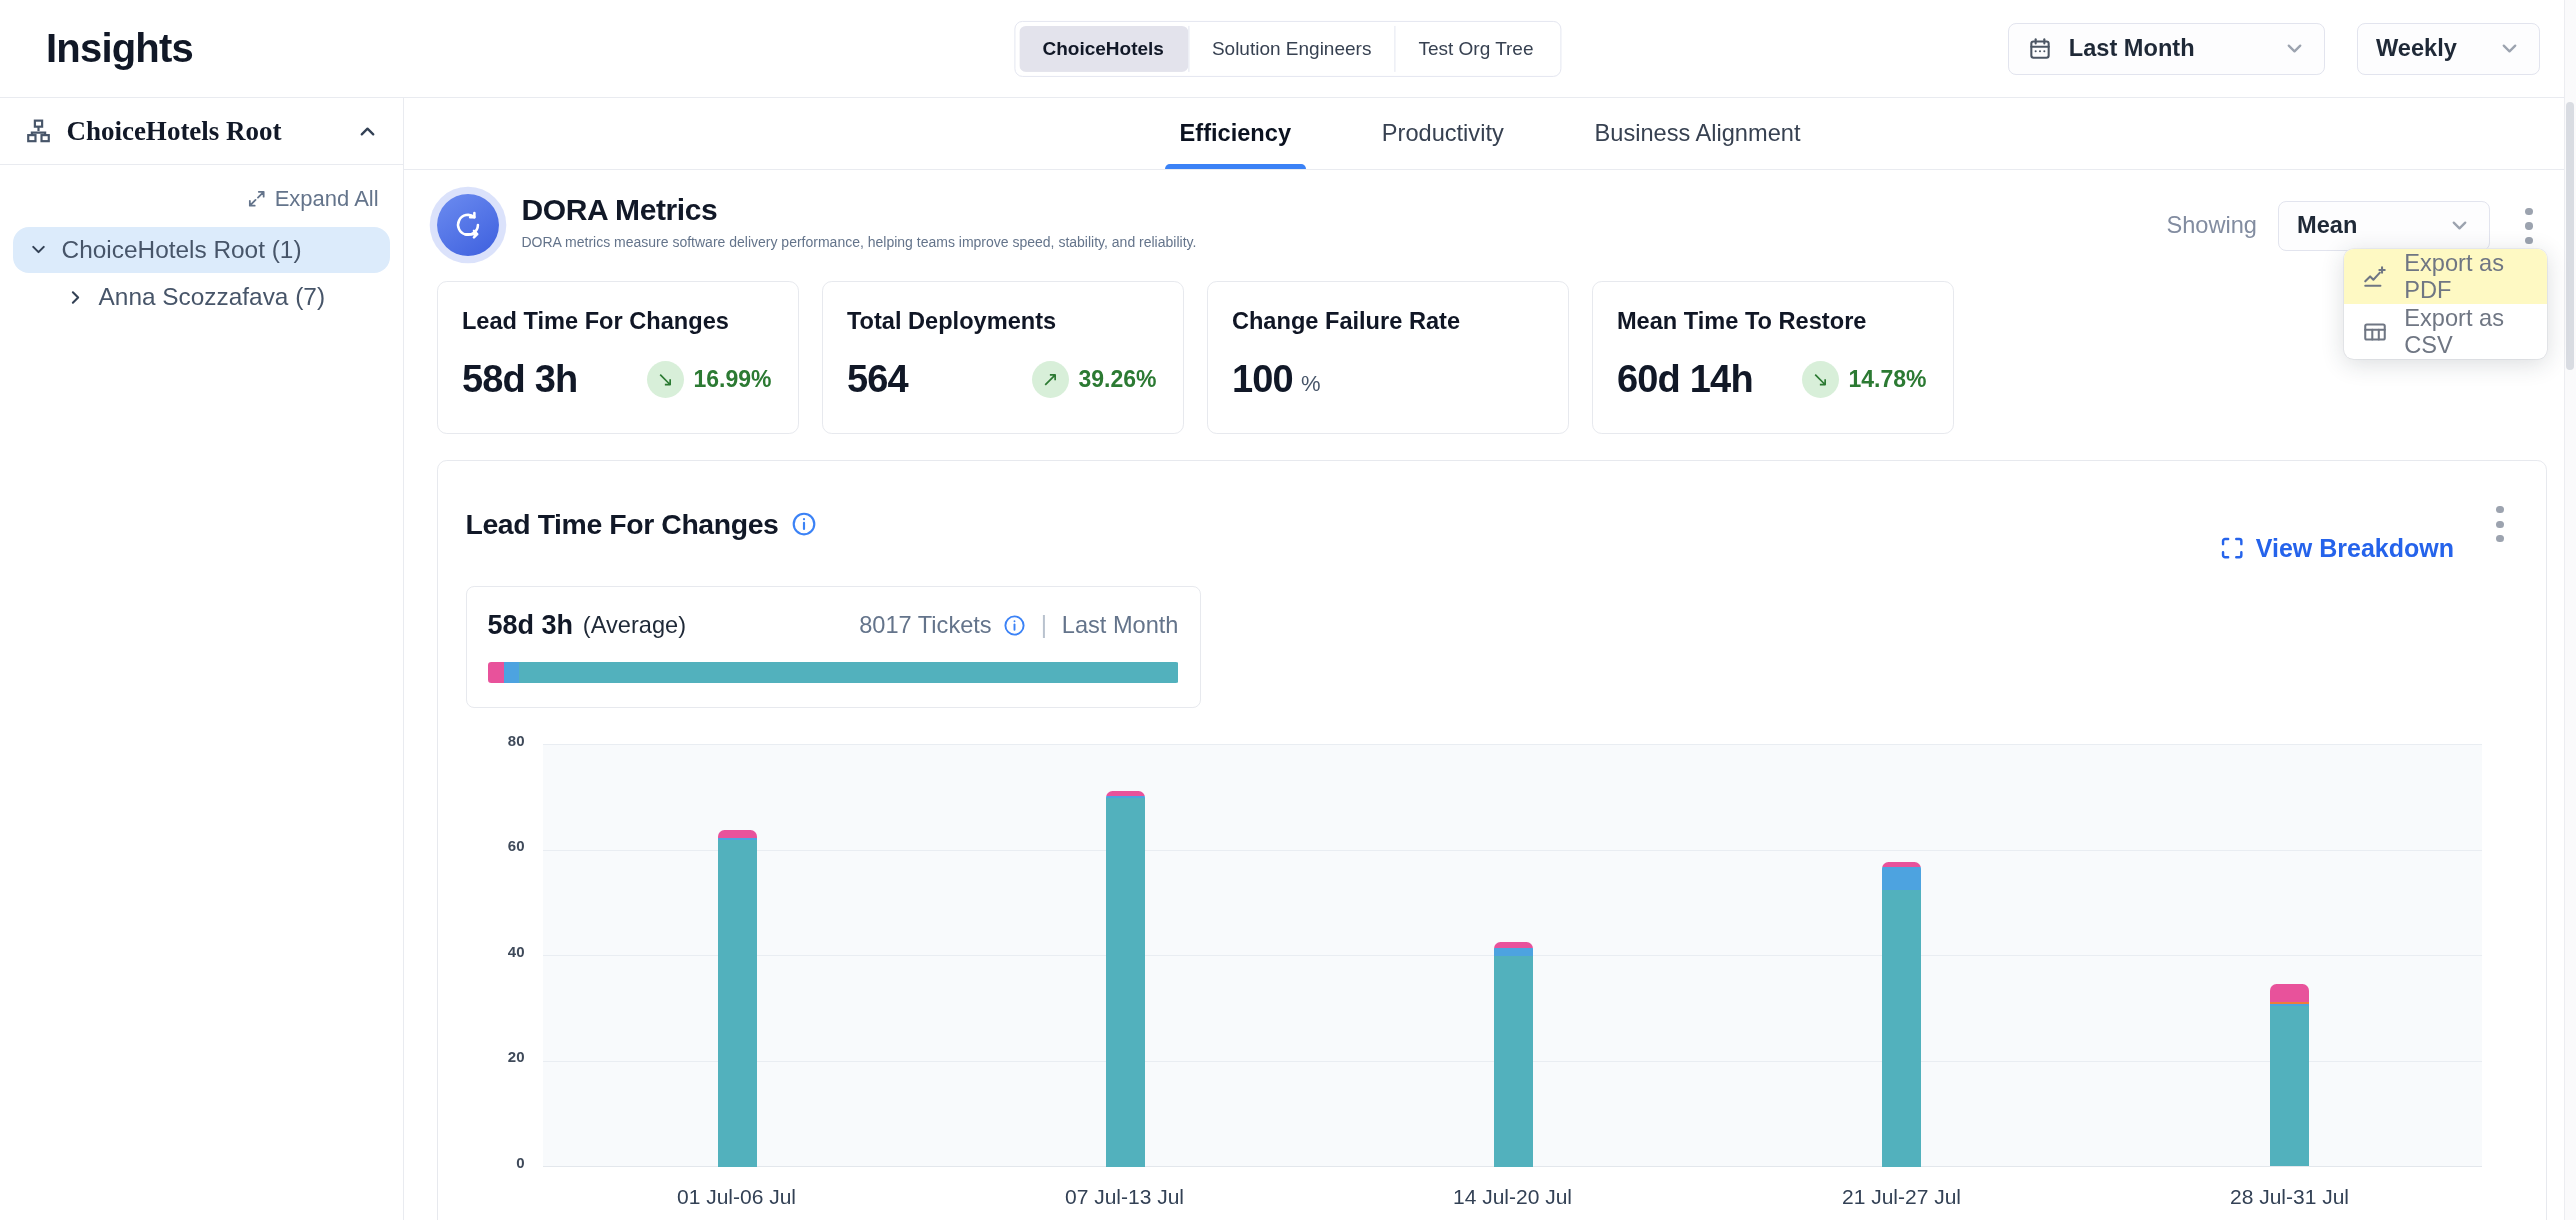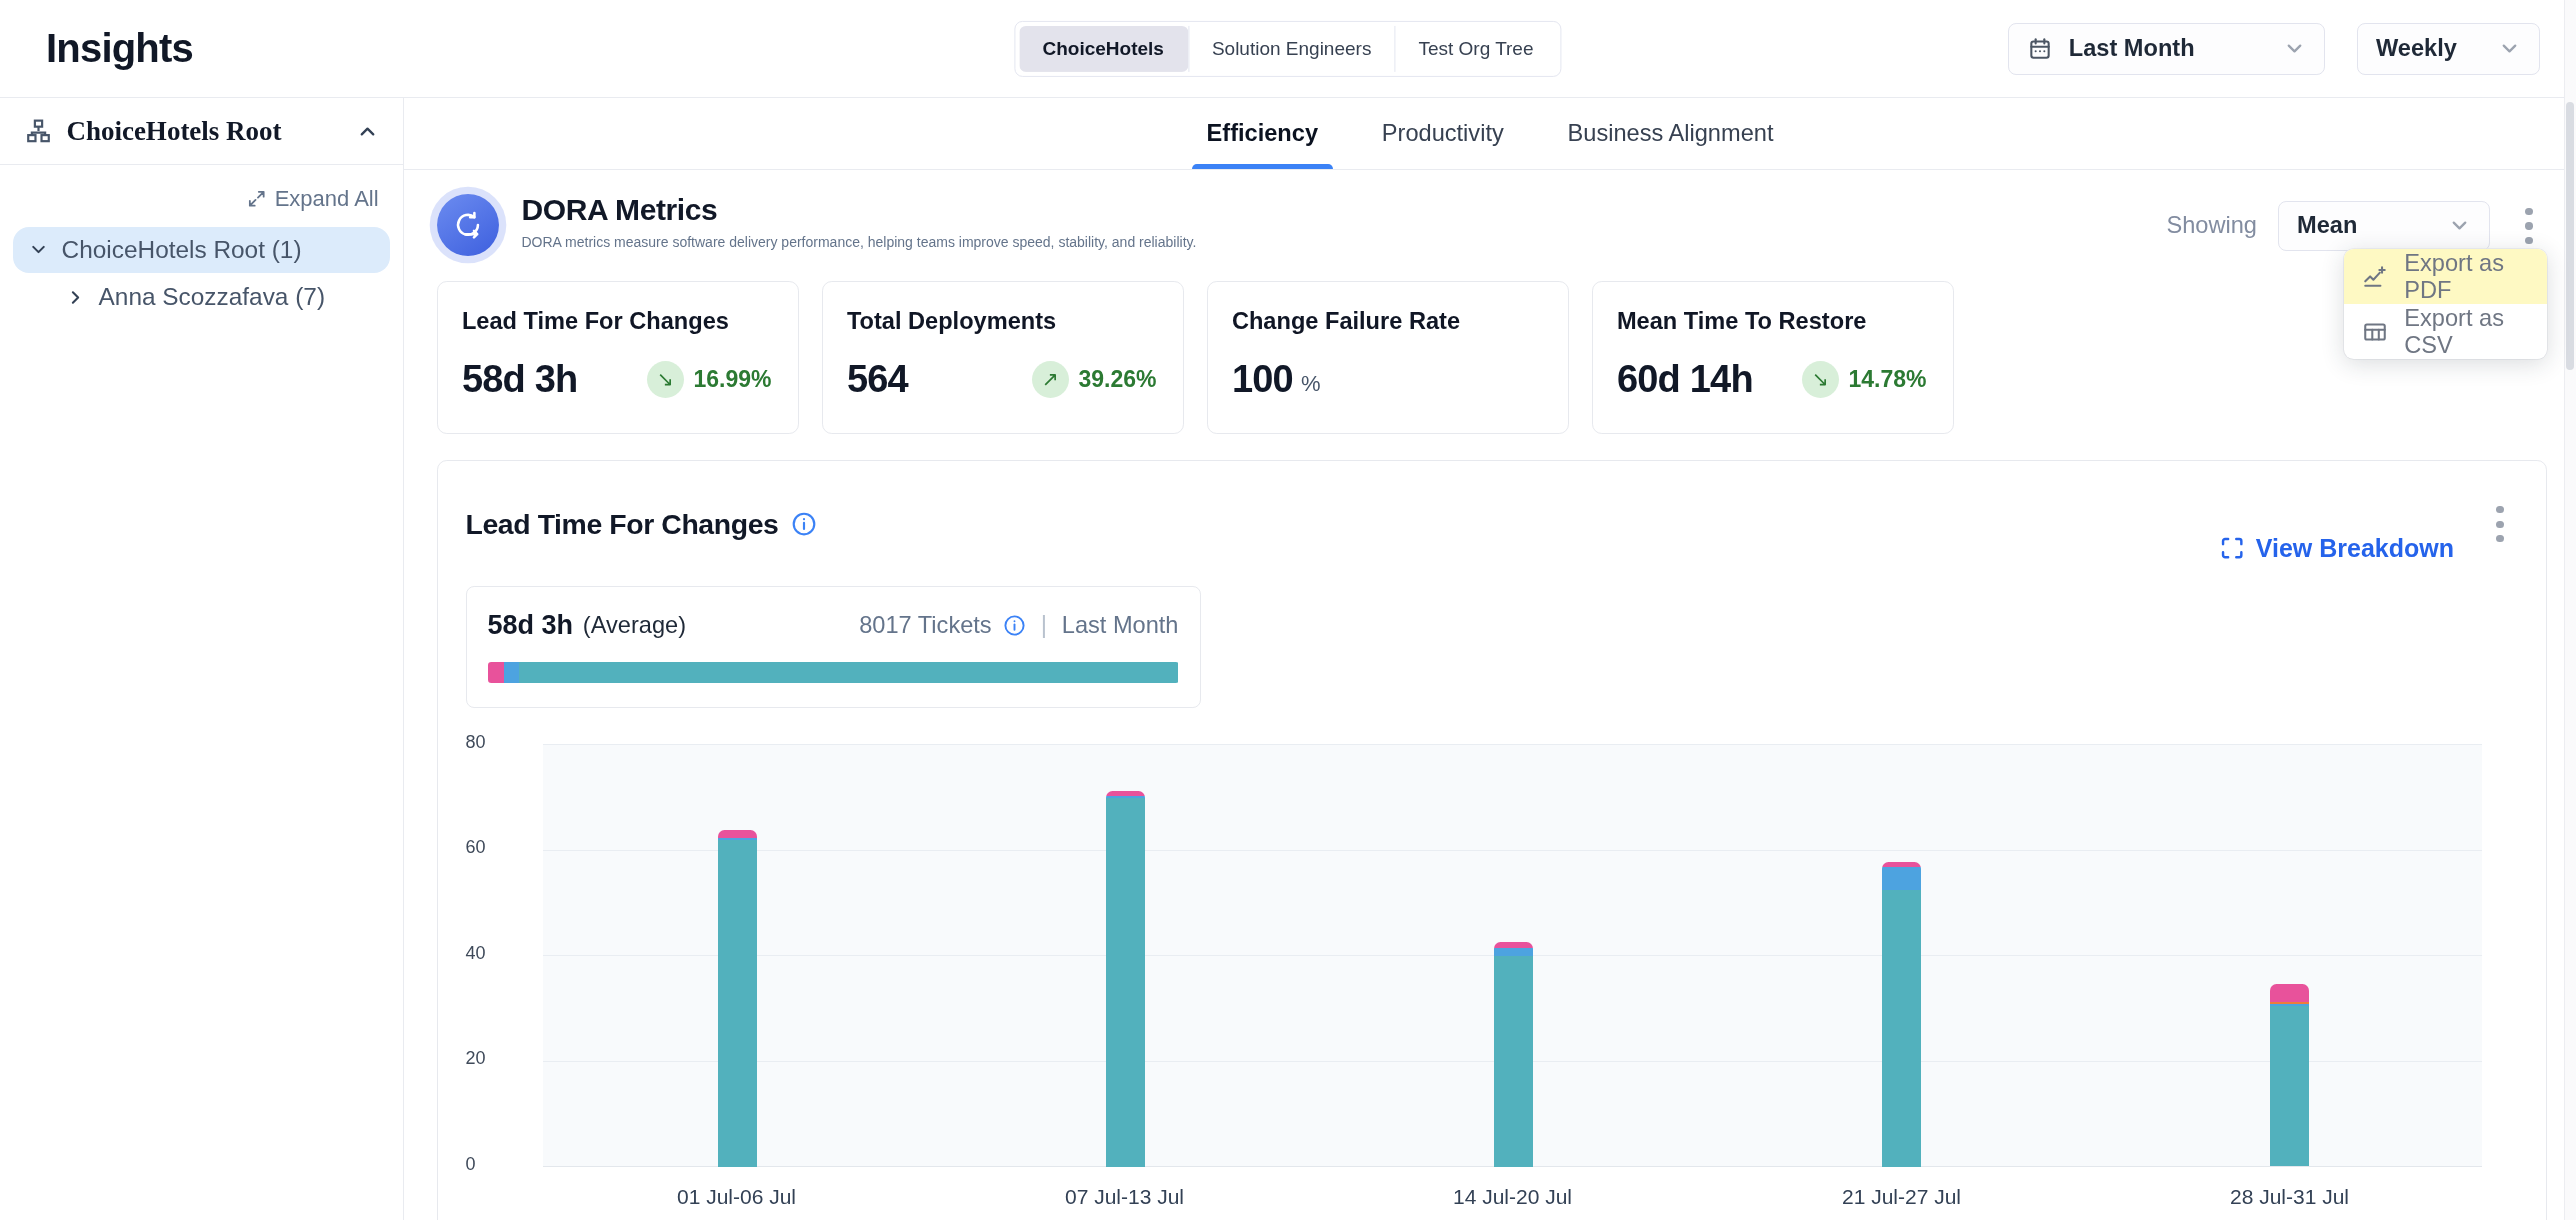--- a/index.html
+++ b/index.html
@@ -44,21 +44,21 @@
                 color:#64748B; font-size:22px; cursor:pointer; }
   .tree { margin:14.6px 13px 0; }
   .tree-row { display:flex; align-items:center; gap:13px; height:46px; padding:0 14.6px;
               border-radius:6.5px; font-size:24.4px; color:#475569; cursor:pointer; }
   .tree-row.selected { background:#DCEBFB;border-radius:16px; }
   .tree-row.child { margin-left:37px; margin-top:1.6px; }
 
   
   main { flex:1; position:relative; min-width:0; }
   .tabs { height:72px; border-bottom:0.8px solid #E9EBF0; display:flex; align-items:center;
-          justify-content:center; gap:54px; }
+          justify-content:center; gap:81px; }
   .tab { position:relative; font-size:23.6px; color:#374151; height:100%; display:flex; align-items:center;
          cursor:pointer; padding:0 4.9px; }
   .tab.active { font-weight:700; color:#0B1220; }
   .tab.active::after { content:""; position:absolute; left:-9.8px; right:-9.8px; bottom:0; height:4.9px;
                        background:#3B82F6; border-radius:4.9px 4.9px 0 0; }
 
   .content { padding:19.5px 29px 0 32.5px; }
   .dora-head { display:flex; align-items:flex-start; gap:23px; margin-top:3.3px; }
   .dora-icon { width:62px; height:62px; border-radius:50%; flex:none; margin-top:1.6px;
                background:linear-gradient(145deg,#6C8CF0,#3D5FDE);
@@ -106,21 +106,21 @@
   .summary-qual { font-size:23.6px; font-weight:400; color:#1F2937; margin-left:9.8px; }
   .summary-right { margin-left:auto; display:flex; align-items:center; gap:11.4px; font-size:23.6px; color:#64748B; }
   .summary-divider { color:#B9C2CE; font-size:24.4px; padding:0 3.3px; }
   .summary-bar { margin-top:21px; height:21px; display:flex; border-radius:3.3px; overflow:hidden; }
 
   
   .chart-wrap { position:relative; margin-top:24.4px; height:569px; }
   .plot { position:absolute; left:77px; right:36px; top:12.2px; height:422px; background:#F8FAFC; }
   .gridline { position:absolute; left:0; right:0; height:0.8px; background:#E9EDF2; }
   .gridline.zero { background:#E3E7EC; }
-  .ytick { position:absolute; width:59px; text-align:left; font-size:18px; color:#3F4A5A; }
+  .ytick { position:absolute; width:59px; text-align:right; font-size:15px; color:#3F4A5A;font-weight:bold; }
   .bar-stack { position:absolute; bottom:0; width:39px; display:flex; flex-direction:column;
                border-radius:6.5px 6.5px 0 0; overflow:hidden; }
   .bar-seg { width:100%; }
   .xlabel { position:absolute; transform:translateX(-50%); font-size:21px; color:#334155; white-space:nowrap; }
   .legend { position:absolute; left:77px; right:36px; top:510px; display:flex; justify-content:center; gap:41px; }
   .legend-item { display:flex; align-items:center; gap:11.4px; font-size:21px; color:#1F2937; cursor:pointer; }
   .legend-swatch { width:22px; height:22px; border-radius:6.5px; flex:none; }
 
   
   .scrollbar { position:absolute; right:0; top:0; width:12.2px; height:100%; background:#FAFAFB;

